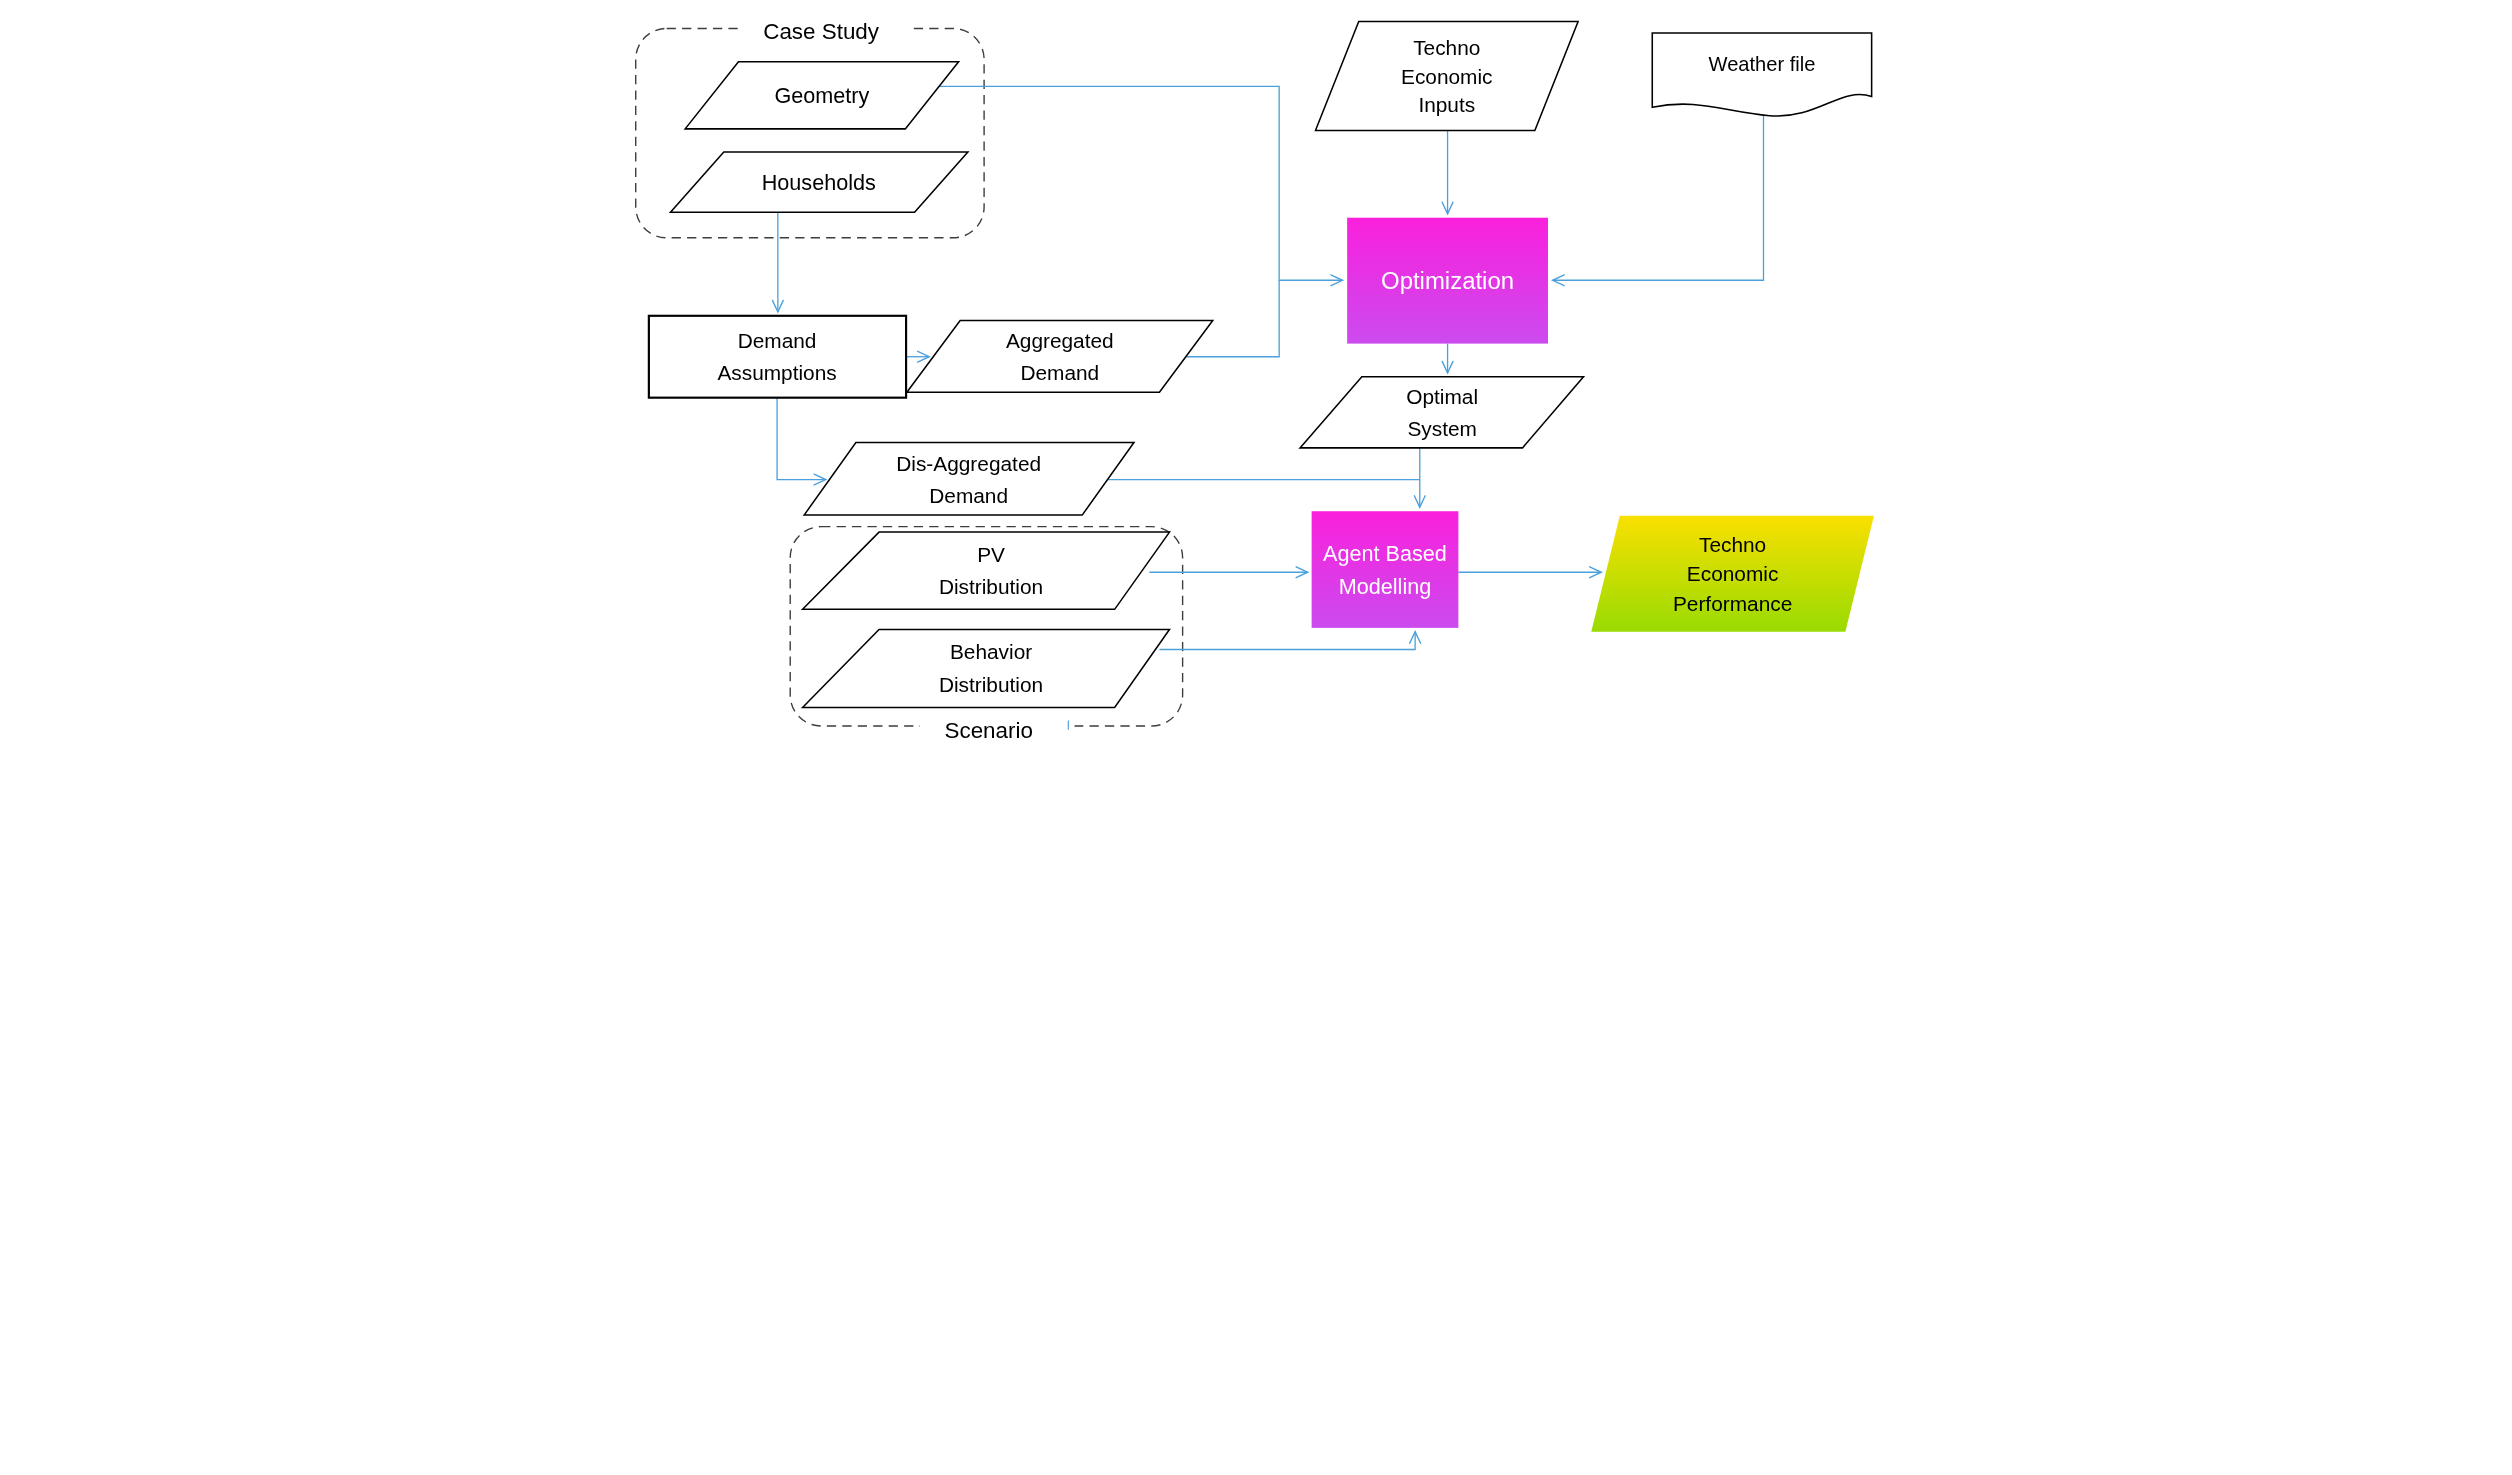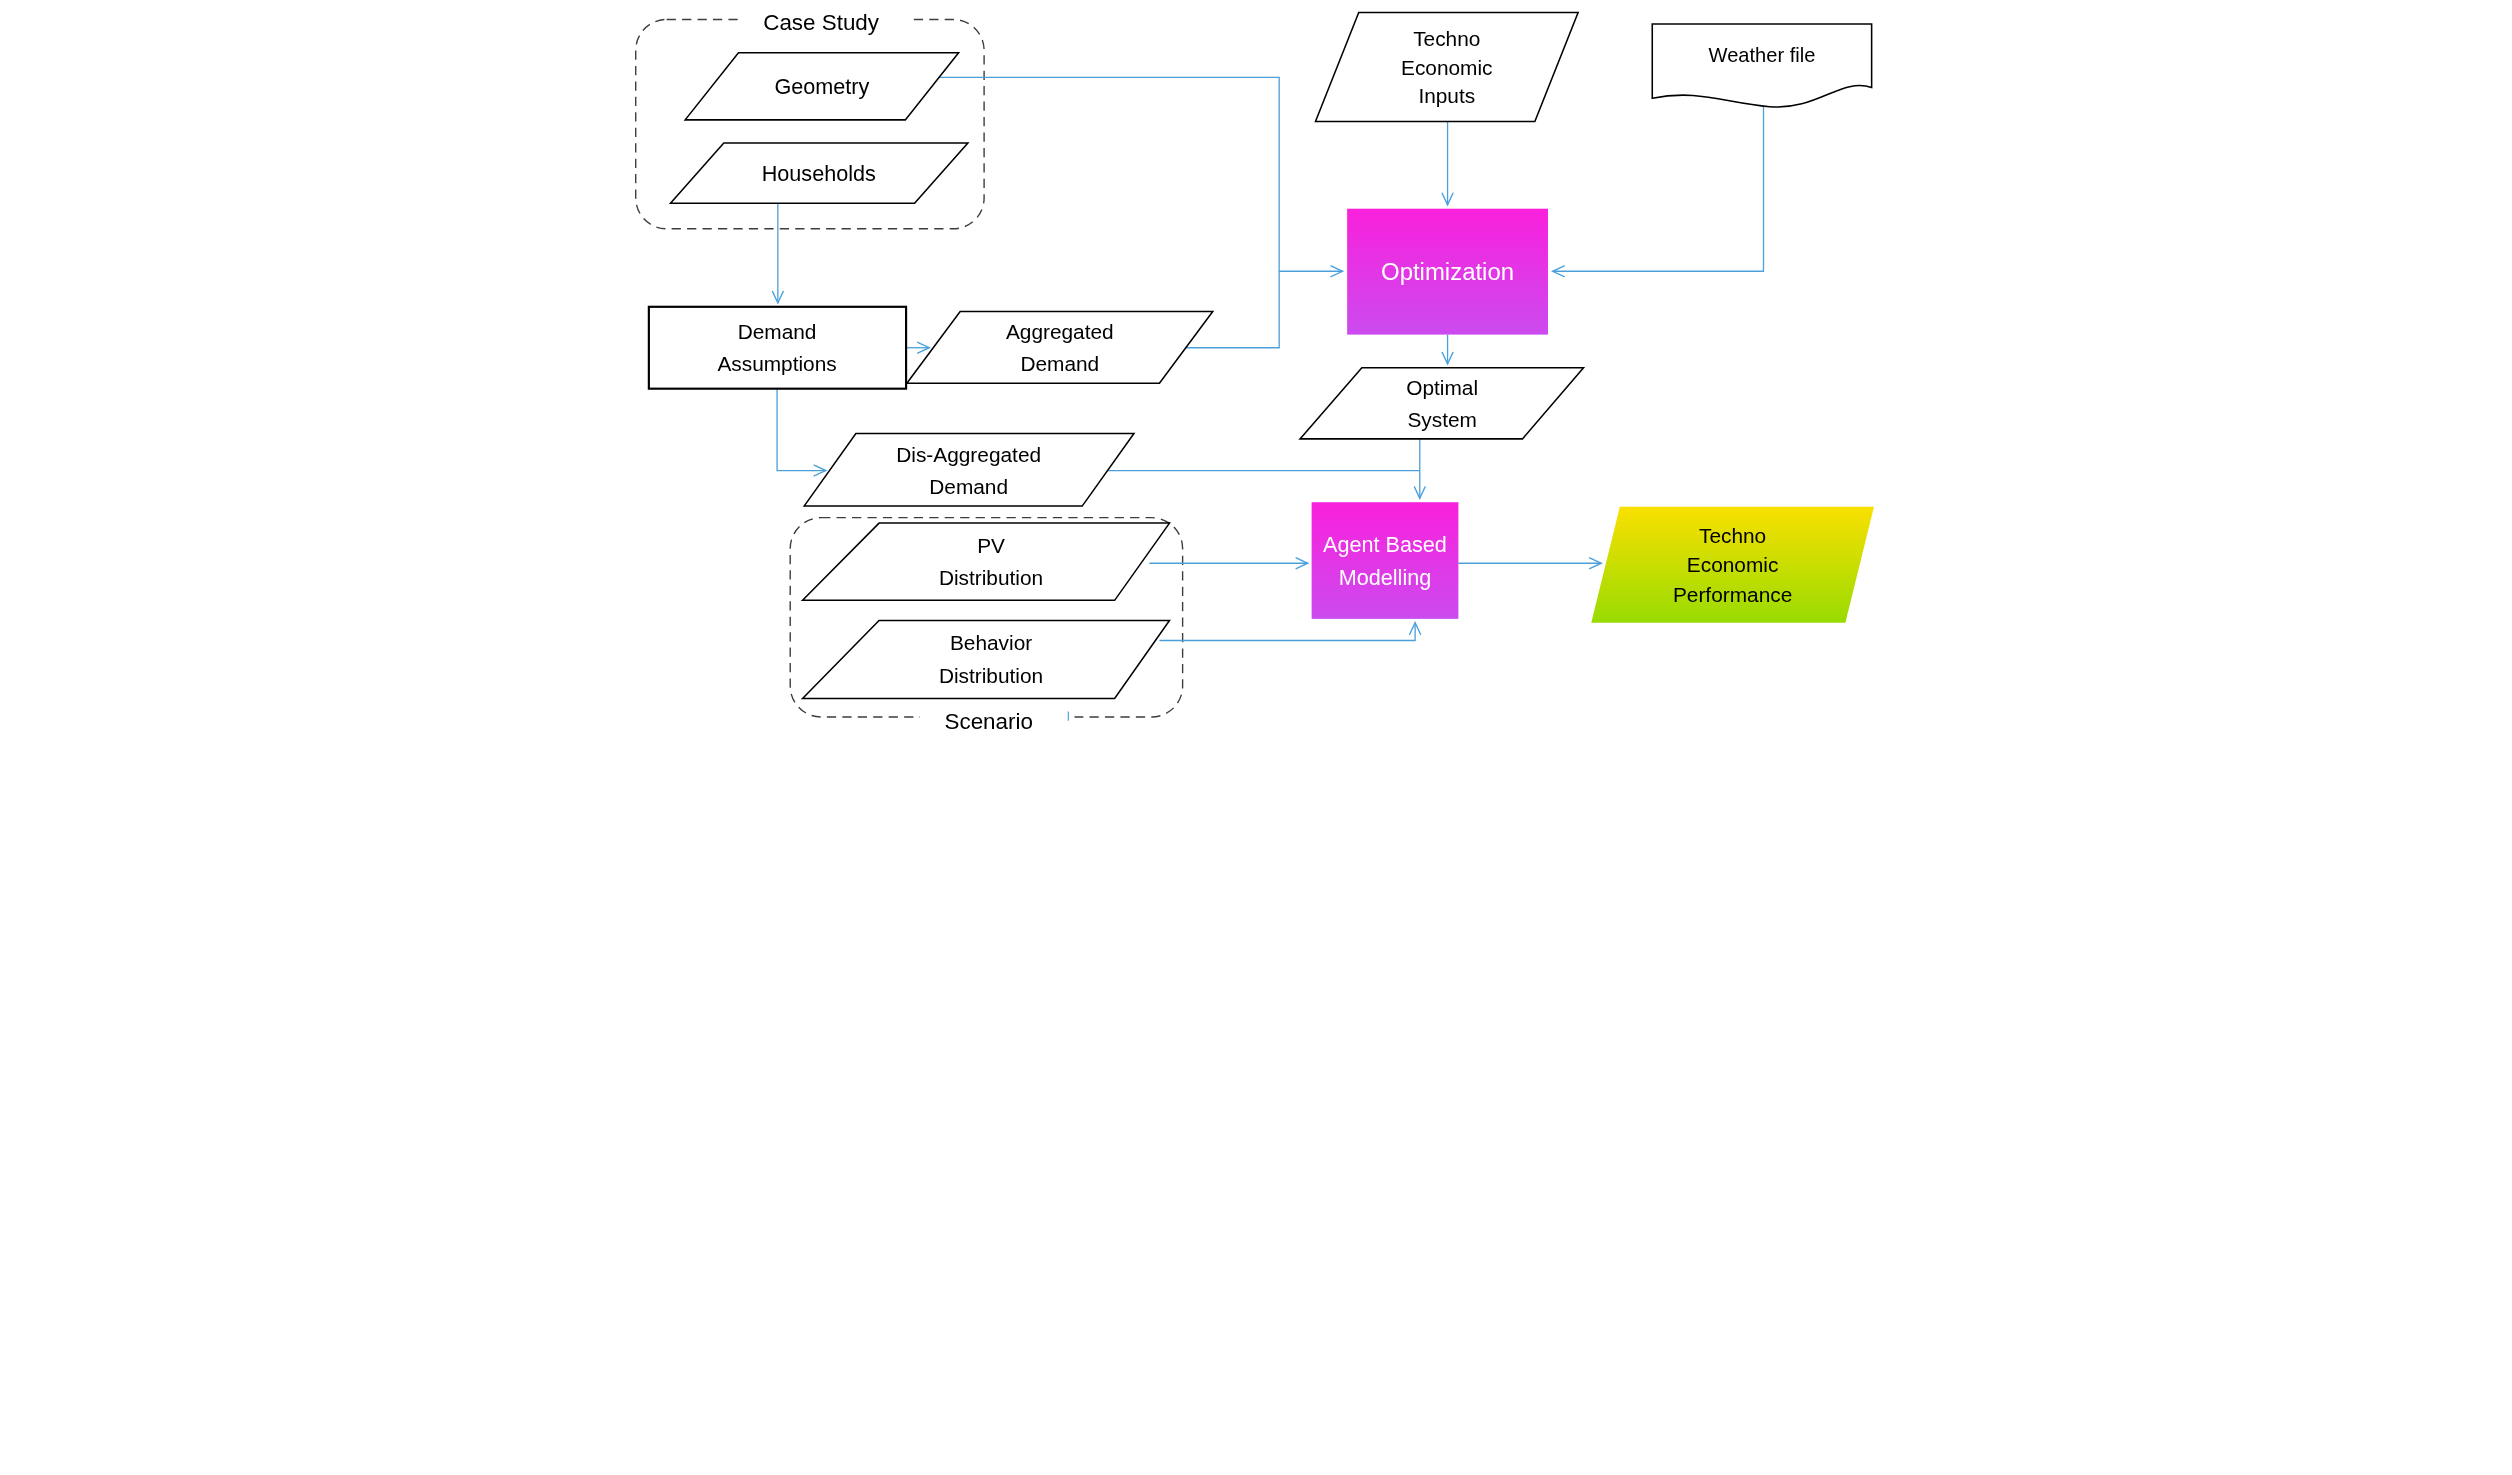--- a/index.html
+++ b/index.html
@@ -3,21 +3,21 @@
 <meta charset="utf-8">
 <style>
   html, body {
     margin: 0;
     padding: 0;
     background: #ffffff;
   }
   .diagram-wrap {
     width: 100%;
     max-width: 1256px;
-    margin: 4px auto;
+    margin: 13px auto;
   }
   svg {
     display: block;
     width: 100%;
     height: auto;
     background: #ffffff;
     font-family: "Liberation Sans", sans-serif;
   }
   text {
     font-family: "Liberation Sans", sans-serif;

